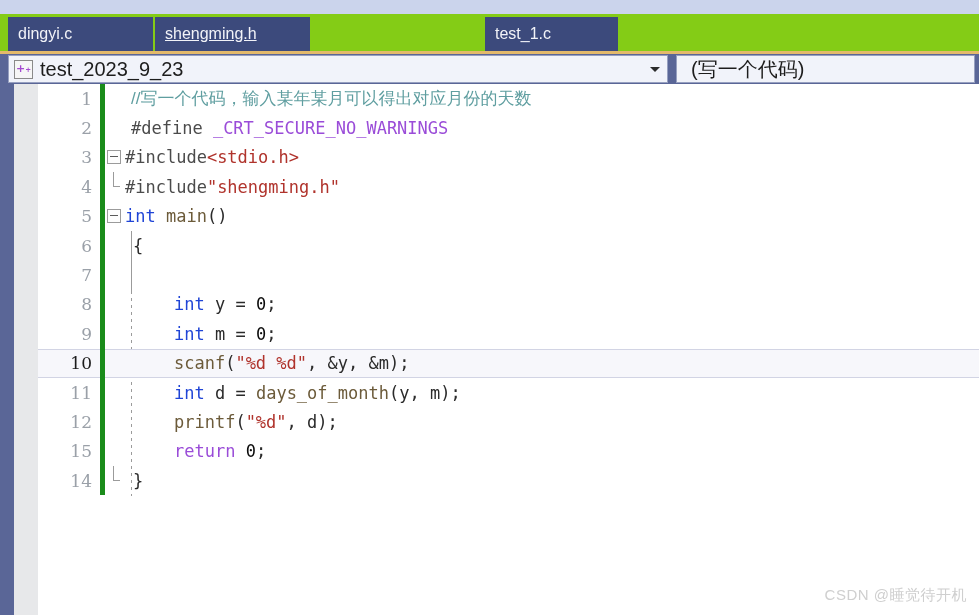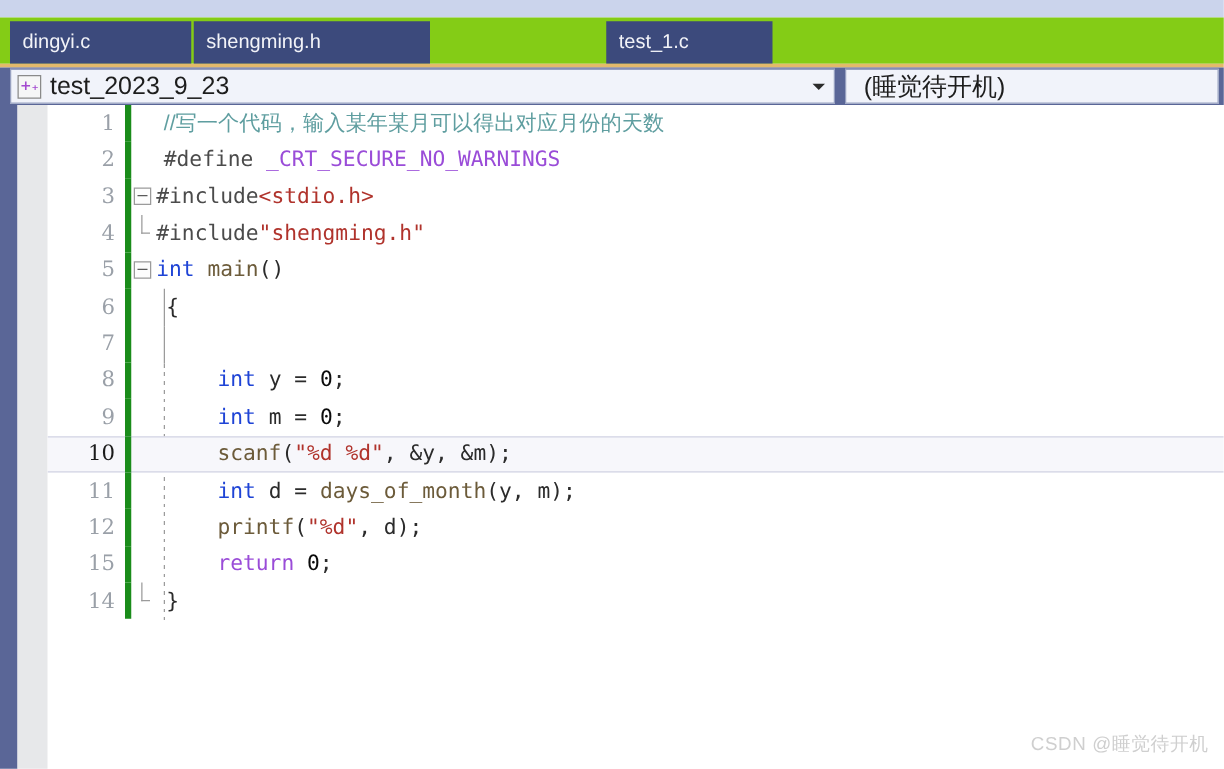--- a/index.html
+++ b/index.html
@@ -292,42 +292,42 @@
 <div id="app">
 
   <div class="top-strip"></div>
 
   <div class="tab-bar">
 
     <div class="tab" style="left:8px;width:145px;">
       <span class="tab-label">dingyi.c</span>
     </div>
 
-    <div class="tab" style="left:155px;width:189px;">
+    <div class="tab" style="left:155px;width:155px;text-decoration:underline;">
       <span class="tab-label">shengming.h</span>
     </div>
 
 
     <div class="tab" style="left:485px;width:133px;">
       <span class="tab-label">test_1.c</span>
     </div>
   </div>
 
   <div class="tabbar-underline"></div>
 
   <div class="nav-bar">
 
     <div class="nav-combo left">
       <span class="member-icon">+₊</span>
       <span class="nav-text">test_2023_9_23</span>
       <span class="nav-arrow"></span>
     </div>
 
     <div class="nav-combo right">
-      <span class="nav-text" style="margin-left:14px;">(睡觉待开机)</span>
+      <span class="nav-text" style="margin-left:14px;">(写一个代码)</span>
     </div>
   </div>
 
   <div class="editor">
     <div class="edge-blue"></div>
     <div class="selection-margin"></div>
 
     <div class="code-surface">
 
       <div class="brace-guide" style="top:147px;height:30px;"></div>

